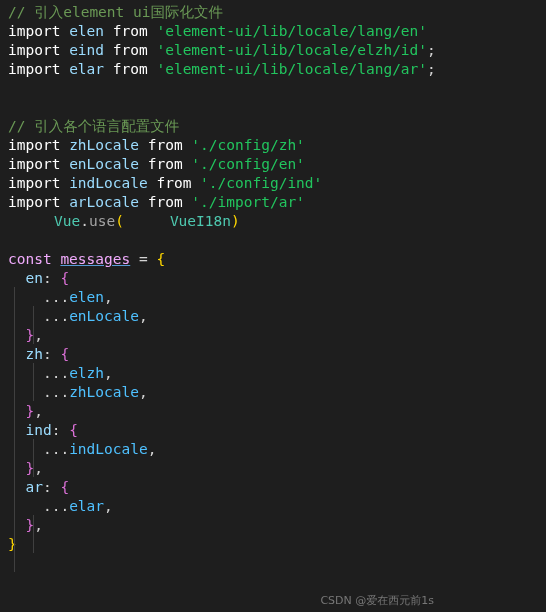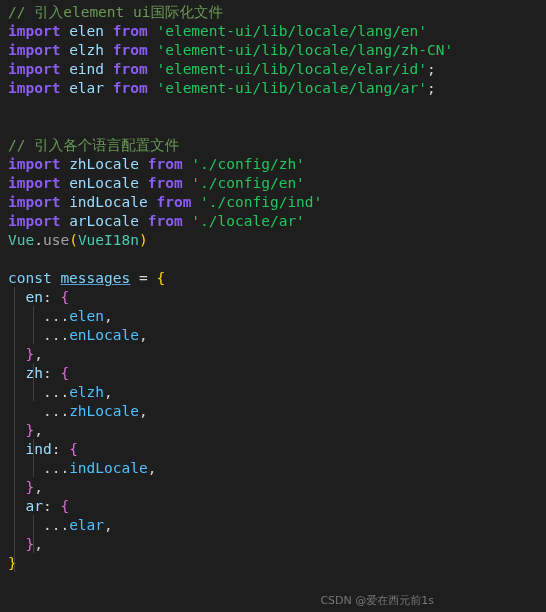--- a/index.html
+++ b/index.html
@@ -34,27 +34,27 @@
     letter-spacing: 0px;
   }
   
   .guide {
     position: absolute;
     width: 1px;
     background: #404040;
   }
   
   .cmt   { color: #6A9955; }
-  .kw    { color: #8b5cf6; font-weight: bold; }   
-  .kw2   { color: #7dd3fc; }   
+  .kw    { color: #ffffff; }   
+  .kw2   { color: #f0abfc; }   
   .var   { color: #9CDCFE; }   
   .var2  { color: #4FC1FF; }   
   .str   { color: #22c55e; }   
   .plain { color: #D4D4D4; }   
-  .fn    { color: #4EC9B0; }   
+  .fn    { color: #4EC9B0; margin-left: 46px; }   
   .mtd   { color: #a3a3a3; }
   .br-y  { color: #FFD700; }   
   .br-m  { color: #DA70D6; }   
   .undl  { text-decoration: underline; text-decoration-color: #569CD6; }
   .watermark {
     position: absolute;
     right: 6px;
     bottom: 4px;
     font-family: "DejaVu Sans", "Liberation Sans", sans-serif;
     font-size: 11px;
@@ -62,30 +62,29 @@
     white-space: pre;
   }
 </style>
 </head>
 <body>
 
 <div id="editor">
   <div class="code-area" id="code-area">
       <div class="line"><span class="cmt">// 引入element ui国际化文件</span></div>
       <div class="line"><span class="kw">import</span><span class="plain"> </span><span class="var">elen</span><span class="plain"> </span><span class="kw">from</span><span class="plain"> </span><span class="str">'element-ui/lib/locale/lang/en'</span></div>
-      <div class="line"><span class="kw">import</span><span class="plain"> </span><span class="var">elzh</span><span class="plain"> </span><span class="kw">from</span><span class="plain"> </span><span class="str">'element-ui/lib/locale/lang/zh-CN'</span></div>
-      <div class="line"><span class="kw">import</span><span class="plain"> </span><span class="var">eind</span><span class="plain"> </span><span class="kw">from</span><span class="plain"> </span><span class="str">'element-ui/lib/locale/elar/id'</span><span class="plain">;</span></div>
+      <div class="line"><span class="kw">import</span><span class="plain"> </span><span class="var">eind</span><span class="plain"> </span><span class="kw">from</span><span class="plain"> </span><span class="str">'element-ui/lib/locale/elzh/id'</span><span class="plain">;</span></div>
       <div class="line"><span class="kw">import</span><span class="plain"> </span><span class="var">elar</span><span class="plain"> </span><span class="kw">from</span><span class="plain"> </span><span class="str">'element-ui/lib/locale/lang/ar'</span><span class="plain">;</span></div>
       <div class="line">&nbsp;</div>
       <div class="line">&nbsp;</div>
       <div class="line"><span class="cmt">// 引入各个语言配置文件</span></div>
       <div class="line"><span class="kw">import</span><span class="plain"> </span><span class="var">zhLocale</span><span class="plain"> </span><span class="kw">from</span><span class="plain"> </span><span class="str">'./config/zh'</span></div>
       <div class="line"><span class="kw">import</span><span class="plain"> </span><span class="var">enLocale</span><span class="plain"> </span><span class="kw">from</span><span class="plain"> </span><span class="str">'./config/en'</span></div>
       <div class="line"><span class="kw">import</span><span class="plain"> </span><span class="var">indLocale</span><span class="plain"> </span><span class="kw">from</span><span class="plain"> </span><span class="str">'./config/ind'</span></div>
-      <div class="line"><span class="kw">import</span><span class="plain"> </span><span class="var">arLocale</span><span class="plain"> </span><span class="kw">from</span><span class="plain"> </span><span class="str">'./locale/ar'</span></div>
+      <div class="line"><span class="kw">import</span><span class="plain"> </span><span class="var">arLocale</span><span class="plain"> </span><span class="kw">from</span><span class="plain"> </span><span class="str">'./import/ar'</span></div>
       <div class="line"><span class="fn">Vue</span><span class="plain">.</span><span class="mtd">use</span><span class="br-y">(</span><span class="fn">VueI18n</span><span class="br-y">)</span></div>
       <div class="line">&nbsp;</div>
       <div class="line"><span class="kw2">const</span><span class="plain"> </span><span class="kw2 undl">messages</span><span class="plain"> </span><span class="plain">=</span><span class="plain"> </span><span class="br-y">{</span></div>
       <div class="line"><span class="plain">  </span><span class="var">en</span><span class="plain">: </span><span class="br-m">{</span></div>
       <div class="line"><span class="plain">    </span><span class="plain">...</span><span class="var2">elen</span><span class="plain">,</span></div>
       <div class="line"><span class="plain">    </span><span class="plain">...</span><span class="var2">enLocale</span><span class="plain">,</span></div>
       <div class="line"><span class="plain">  </span><span class="br-m">}</span><span class="plain">,</span></div>
       <div class="line"><span class="plain">  </span><span class="var">zh</span><span class="plain">: </span><span class="br-m">{</span></div>
       <div class="line"><span class="plain">    </span><span class="plain">...</span><span class="var2">elzh</span><span class="plain">,</span></div>
       <div class="line"><span class="plain">    </span><span class="plain">...</span><span class="var2">zhLocale</span><span class="plain">,</span></div>

